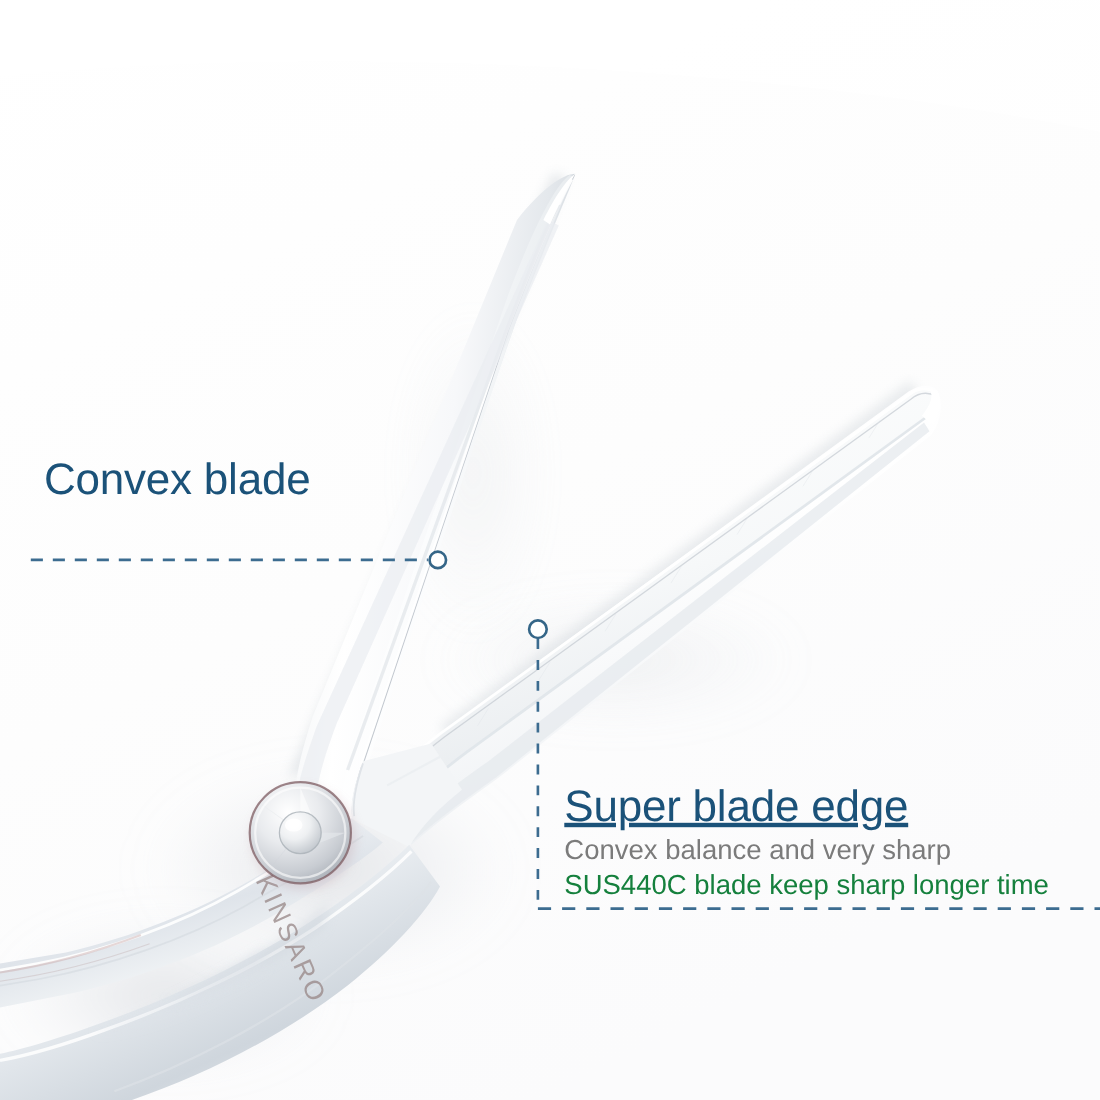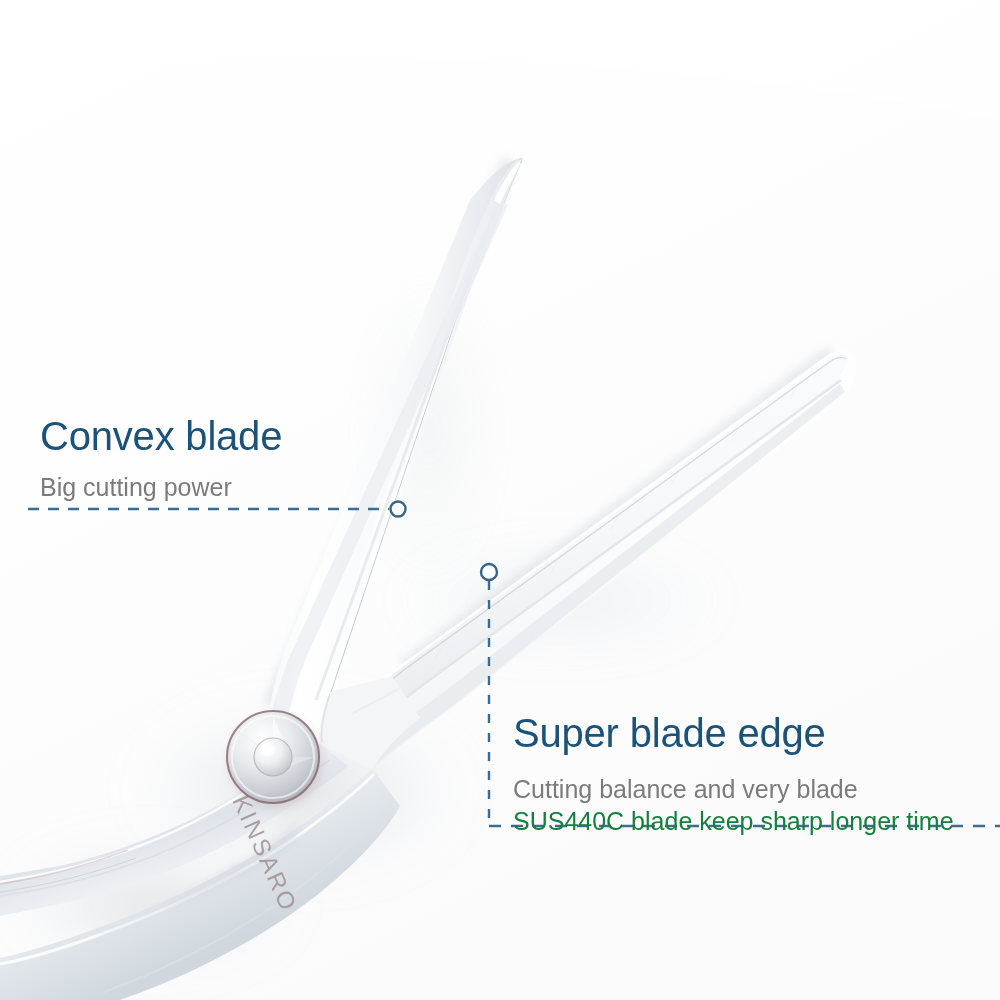--- a/index.html
+++ b/index.html
@@ -54,21 +54,21 @@
   #callout-convex {
     left: 40px;
     top: 415px;
   }
   #callout-convex .c-title { margin-bottom: 15px; }
 
   #callout-super {
     left: 513px;
     top: 712px;
   }
-  #callout-super .c-title { margin-bottom: 20px; }
+  #callout-super .c-title { margin-bottom: 4px; text-decoration: underline; }
 </style>
 </head>
 <body>
 
 <div id="stage" style="background: rgb(254, 254, 254);">
 
   <svg id="photo" viewBox="0 0 1000 1000" xmlns="http://www.w3.org/2000/svg">
     <defs>
 
       <linearGradient id="bgGrad" x1="0" y1="0" x2="0.5" y2="1">
@@ -306,22 +306,21 @@
       <line x1="489" y1="581" x2="489" y2="826" stroke="#3c6c90" stroke-width="2.4" stroke-dasharray="9 10" stroke-linecap="butt"></line>
       <line x1="489" y1="826" x2="1000" y2="826" stroke="#3c6c90" stroke-width="2.6" stroke-dasharray="12 10" stroke-linecap="butt"></line>
     </g>
     <g>
       <circle cx="489" cy="572" r="8" fill="#ffffff" stroke="#356688" stroke-width="2.4"></circle>
     </g>
   </svg>
 
   <div class="callout" id="callout-convex">
     <div class="c-title" style="color: rgb(27, 82, 121);">Convex blade</div>
-    <div class="c-sub" style="color: rgb(123, 123, 123);">Big cutting power</div>
   </div>
 
   <div class="callout" id="callout-super">
     <div class="c-title" style="color: rgb(27, 82, 121);">Super blade edge</div>
-    <div class="c-sub" style="color: rgb(123, 123, 123);">Cutting balance and very blade</div>
+    <div class="c-sub" style="color: rgb(123, 123, 123);">Convex balance and very sharp</div>
     <div class="c-sub" style="color: #15803d;">SUS440C blade keep sharp longer time</div>
   </div>
 
 </div>
 
 </body></html>

